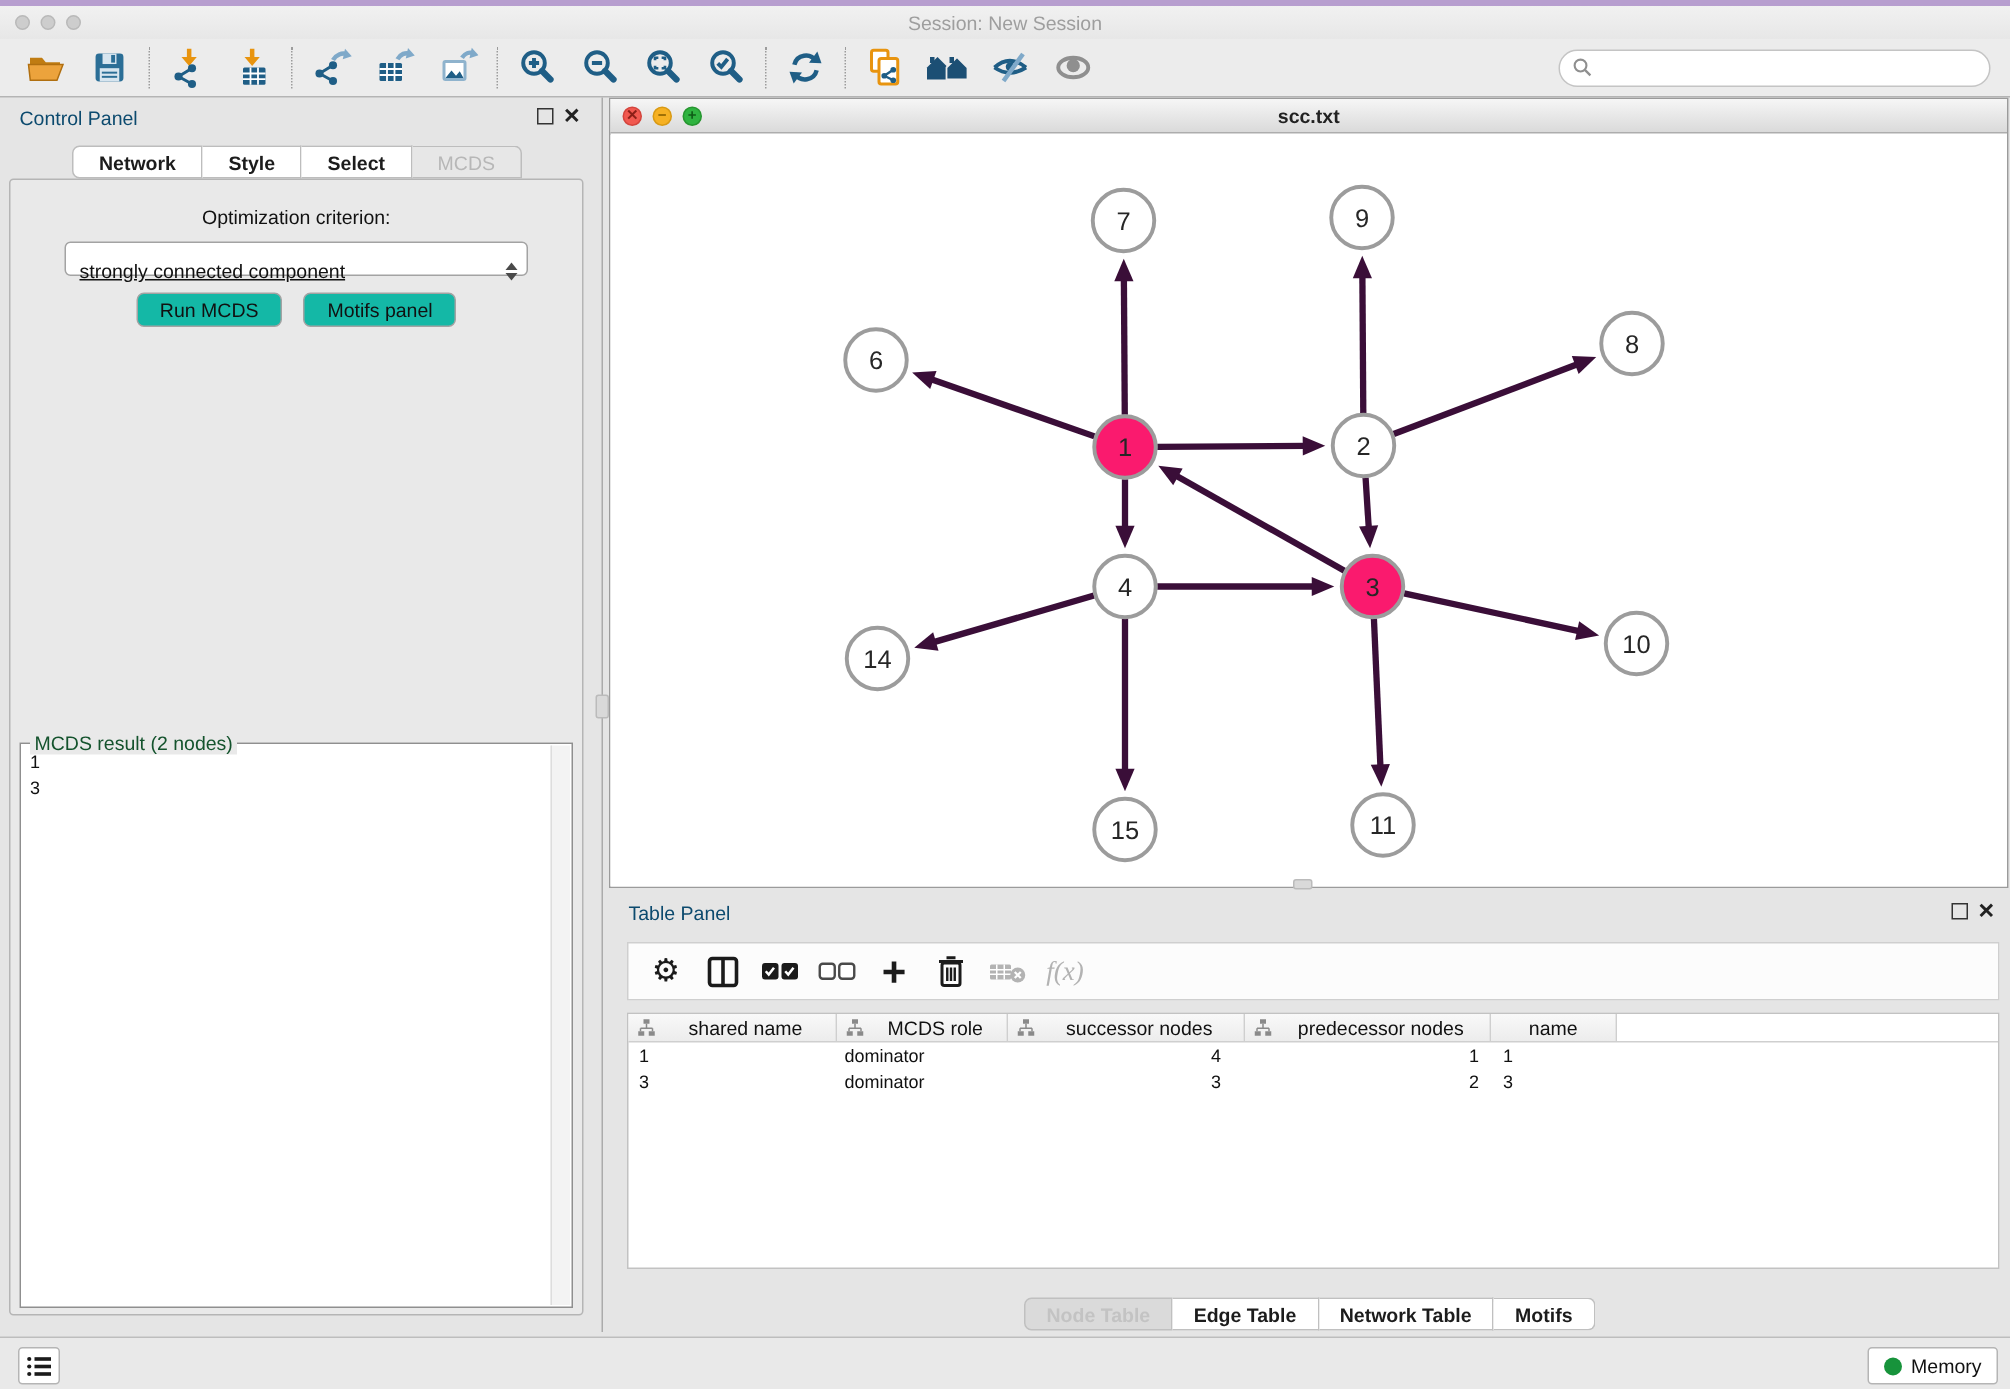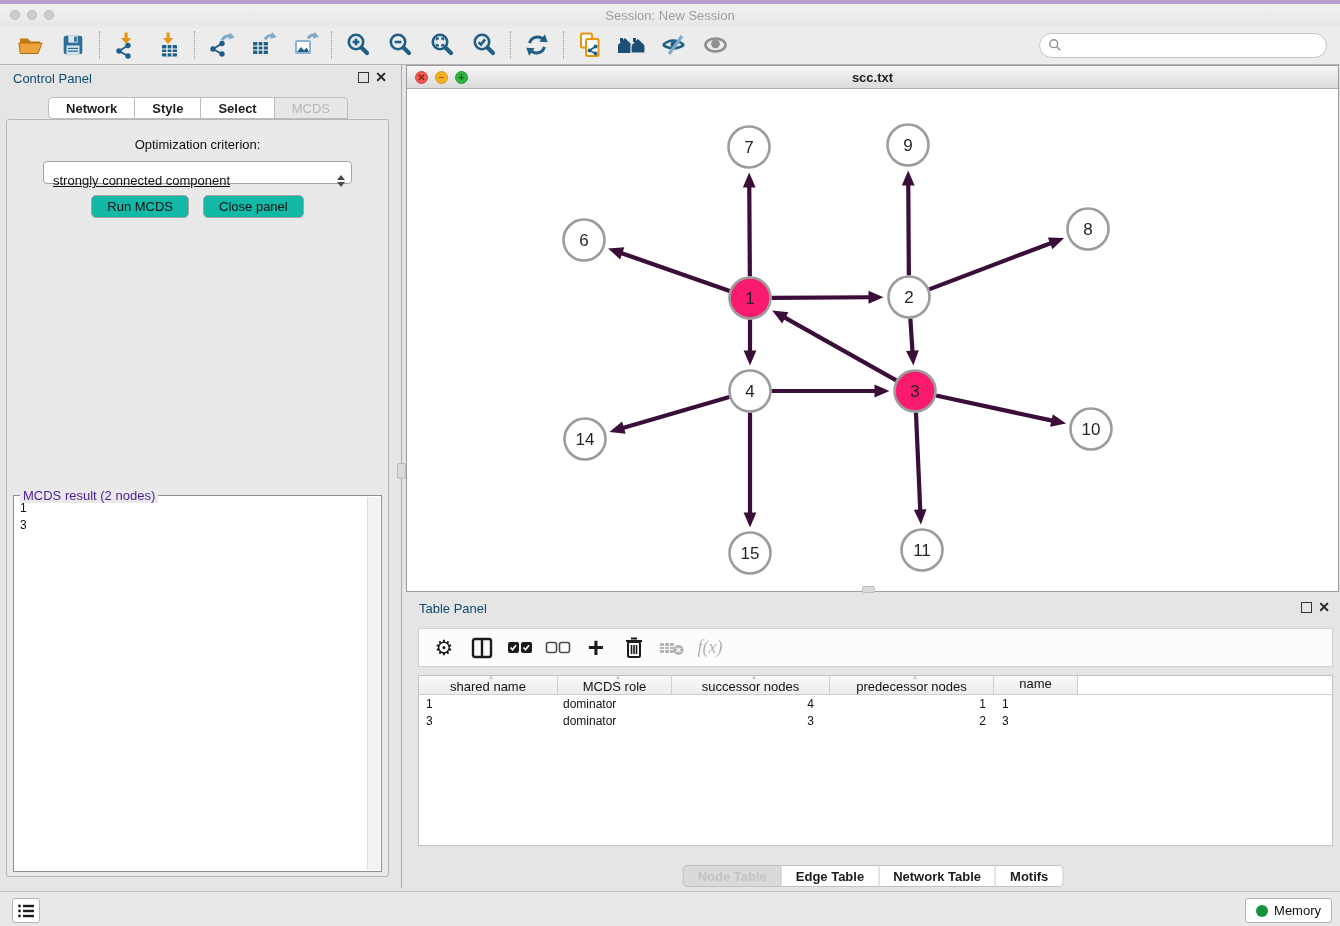--- a/index.html
+++ b/index.html
@@ -48,21 +48,21 @@
   .stepper { display:flex; flex-direction:column; gap:2px; align-items:center; }
   .stepper i { width:0; height:0; border-left:4px solid transparent; border-right:4px solid transparent; display:block; }
   .stepper .up { border-bottom:5px solid #4a4a4a; }
   .stepper .down { border-top:5px solid #4a4a4a; }
   .btn-row { margin-top:11px; display:flex; justify-content:center; gap:14px; }
   .cp-btn { height:23px; padding:0 15px; background:#14b8a6; border:1px solid #a3a3a3; border-radius:5px;
             font-size:13px; color:#111; font-family:"Liberation Sans",sans-serif; }
 
   .result-box { position:absolute; left:6px; top:375px; width:369px; height:377px;
                 border:1px solid #8f8f8f; background:#fff; }
-  .result-legend { position:absolute; top:-8px; left:6px; background:#e9e9e9; padding:0 3px; font-size:13px; color:#4c1d95; }
+  .result-legend { position:absolute; top:-8px; left:6px; background:#e9e9e9; padding:0 3px; font-size:13px; color:#14532d; }
   .result-text { position:absolute; left:6px; top:4px; right:16px; font-size:12px; line-height:17px; color:#111;
                  font-family:"Liberation Sans",sans-serif; white-space:pre; }
   .result-scroll { position:absolute; top:1px; right:1px; bottom:1px; width:13px; background:#f3f3f3; border-left:1px solid #ddd; }
 
   .v-divider { position:absolute; left:401px; top:65px; width:1px; height:823px; background:#ababab; }
   .v-splitter-handle { position:absolute; left:397px; top:463px; width:9px; height:16px; background:#d9d9d9;
                        border:1px solid #bbb; border-radius:2px; }
 
   
   .network-window { position:absolute; left:406px; top:65px; width:933px; height:527px;
@@ -88,21 +88,21 @@
   .tp-btn { width:38px; height:34px; border:none; background:transparent; display:flex; align-items:center;
             justify-content:center; font-family:"Liberation Sans",sans-serif; }
   .gear-glyph { font-size:21px; color:#1b1b1b; }
   .plus-glyph { font-size:28px; font-weight:bold; color:#1b1b1b; line-height:26px; }
   .fx-glyph { font-size:18px; font-style:italic; color:#b3b3b3; font-family:"Liberation Serif",serif; }
 
   .tp-table { position:absolute; left:12px; top:80px; width:915px; height:171px; background:#fff;
               border:1px solid #c2c2c2; }
   .t-head { display:flex; height:19px; border-bottom:1px solid #cfcfcf; font-size:13px; color:#111; }
   .t-hcell { background:linear-gradient(#f9f9f9,#ececec); border-right:1px solid #cfcfcf;
-             display:flex; align-items:center;flex-direction:column; }
+             display:flex; align-items:center; }
   .t-hcell .hlabel { flex:1; text-align:center; }
   .t-hfill { flex:1; background:#fff; }
   .t-row { display:flex; height:17px; font-size:12px; color:#111; align-items:center; }
   .t-cell { overflow:hidden; white-space:nowrap; }
 
   .tp-tabs { position:absolute; top:270px; left:50%; transform:translateX(-50%); display:flex; }
   .tp-tab { height:22px; padding:0 14px; background:#fff; border:1px solid #c0c0c0; border-left:none;
             font-size:13px; font-weight:bold; color:#1c1c1c; display:flex; align-items:center; }
   .tp-tab:first-child { border-left:1px solid #c0c0c0; border-radius:5px 0 0 5px; }
   .tp-tab:last-child { border-radius:0 5px 5px 0; }
@@ -309,21 +309,21 @@
       <div class="opt-label">Optimization criterion:</div>
       <div class="opt-select">
         <span class="sel-label">strongly connected component</span>
         <span class="stepper">
             <i class="up"></i>
             <i class="down"></i>
           </span>
       </div>
       <div class="btn-row">
         <button class="cp-btn">Run MCDS</button>
-        <button class="cp-btn">Close panel</button>
+        <button class="cp-btn">Motifs panel</button>
       </div>
       <div class="result-box">
         <span class="result-legend">MCDS result (2 nodes)</span>
         <div class="result-text">1
 3</div>
         <div class="result-scroll"></div>
       </div>
     </div>
   </div>
 

